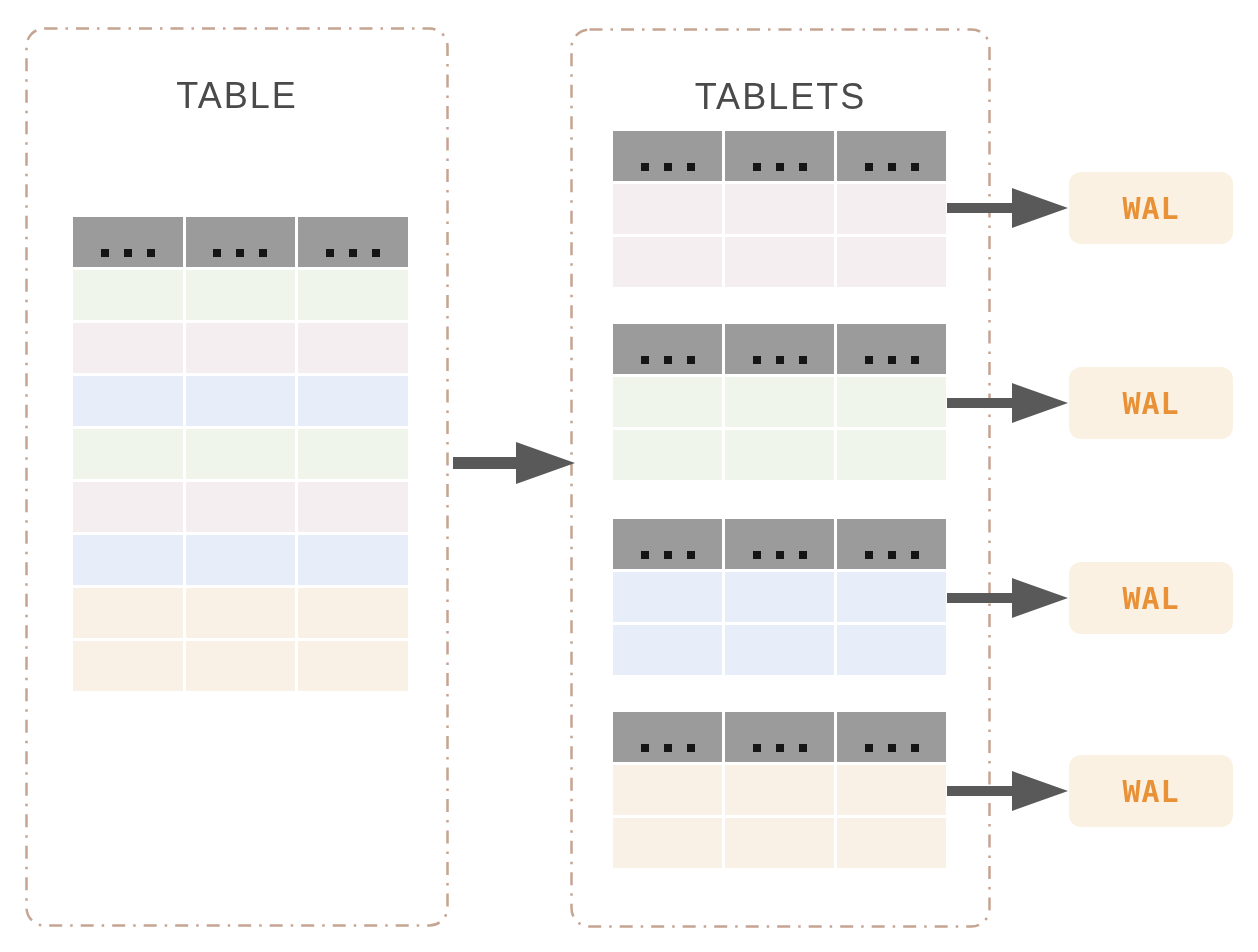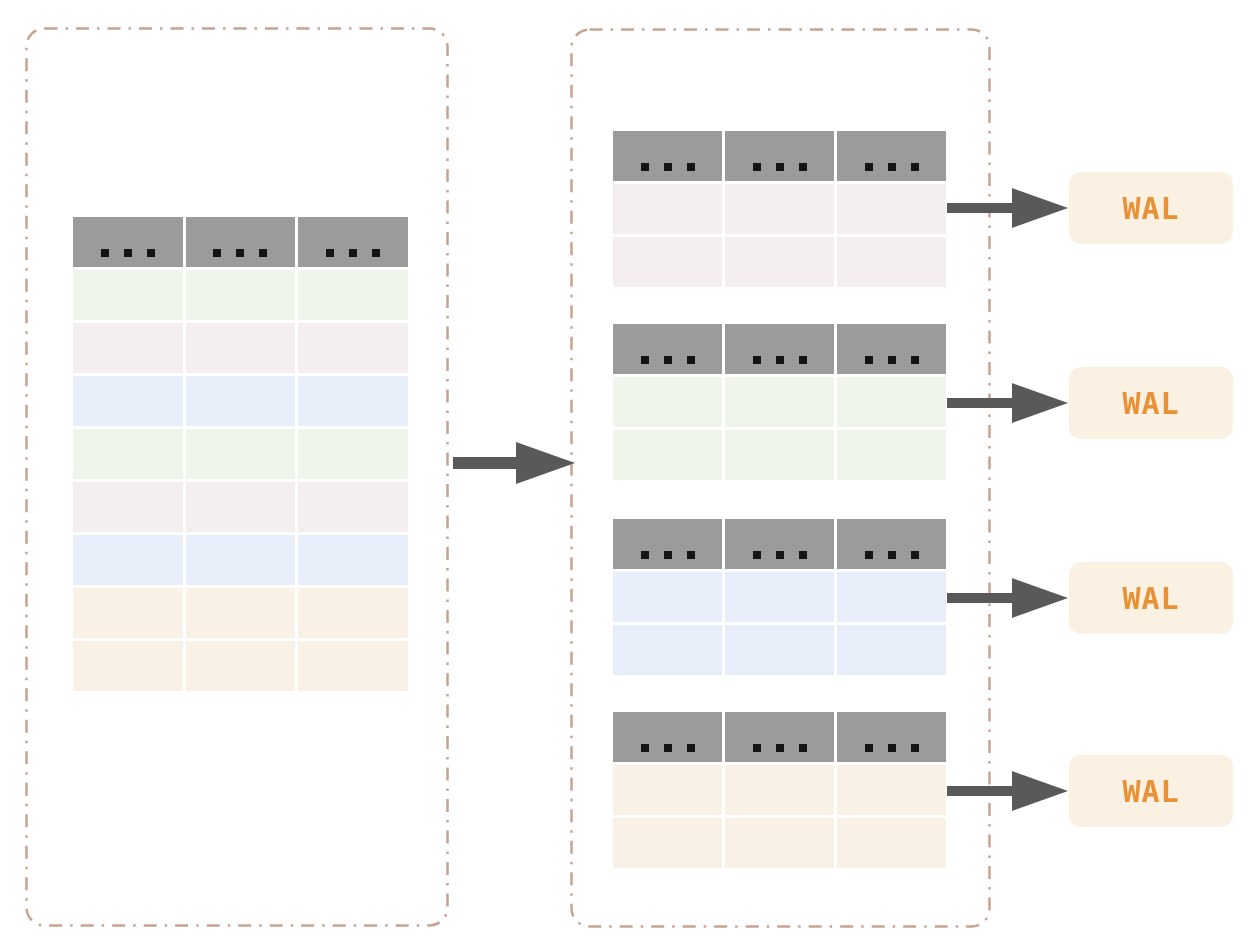--- a/index.html
+++ b/index.html
@@ -105,26 +105,28 @@
 </style>
 </head>
 <body>
 
 <div class="canvas">
 
   <div class="panel panel-left">
     <svg class="panel-border" width="424" height="900">
       <rect class="border-rect" x="1.5" y="1.5" width="421" height="897" rx="18" fill="none" stroke-width="2.5" stroke-dasharray="13 8 2.5 8" stroke="#c5a492"></rect>
     </svg>
+    <div class="panel-title" style="color: rgb(74, 74, 74);">TABLE</div>
   </div>
 
   <div class="panel panel-right">
     <svg class="panel-border" width="421" height="900">
       <rect class="border-rect" x="1.5" y="1.5" width="418" height="897" rx="18" fill="none" stroke-width="2.5" stroke-dasharray="13 8 2.5 8" stroke="#c5a492"></rect>
     </svg>
+    <div class="panel-title" style="color: rgb(74, 74, 74);">TABLETS</div>
   </div>
 
   <div id="main-table" class="dtable">
       <div class="hcell" style="background: rgb(155, 155, 155);">
         <div class="dots">
           <div class="dot" style="background: rgb(21, 21, 21);"></div>
           <div class="dot" style="background: rgb(21, 21, 21);"></div>
           <div class="dot" style="background: rgb(21, 21, 21);"></div>
         </div>
       </div>

